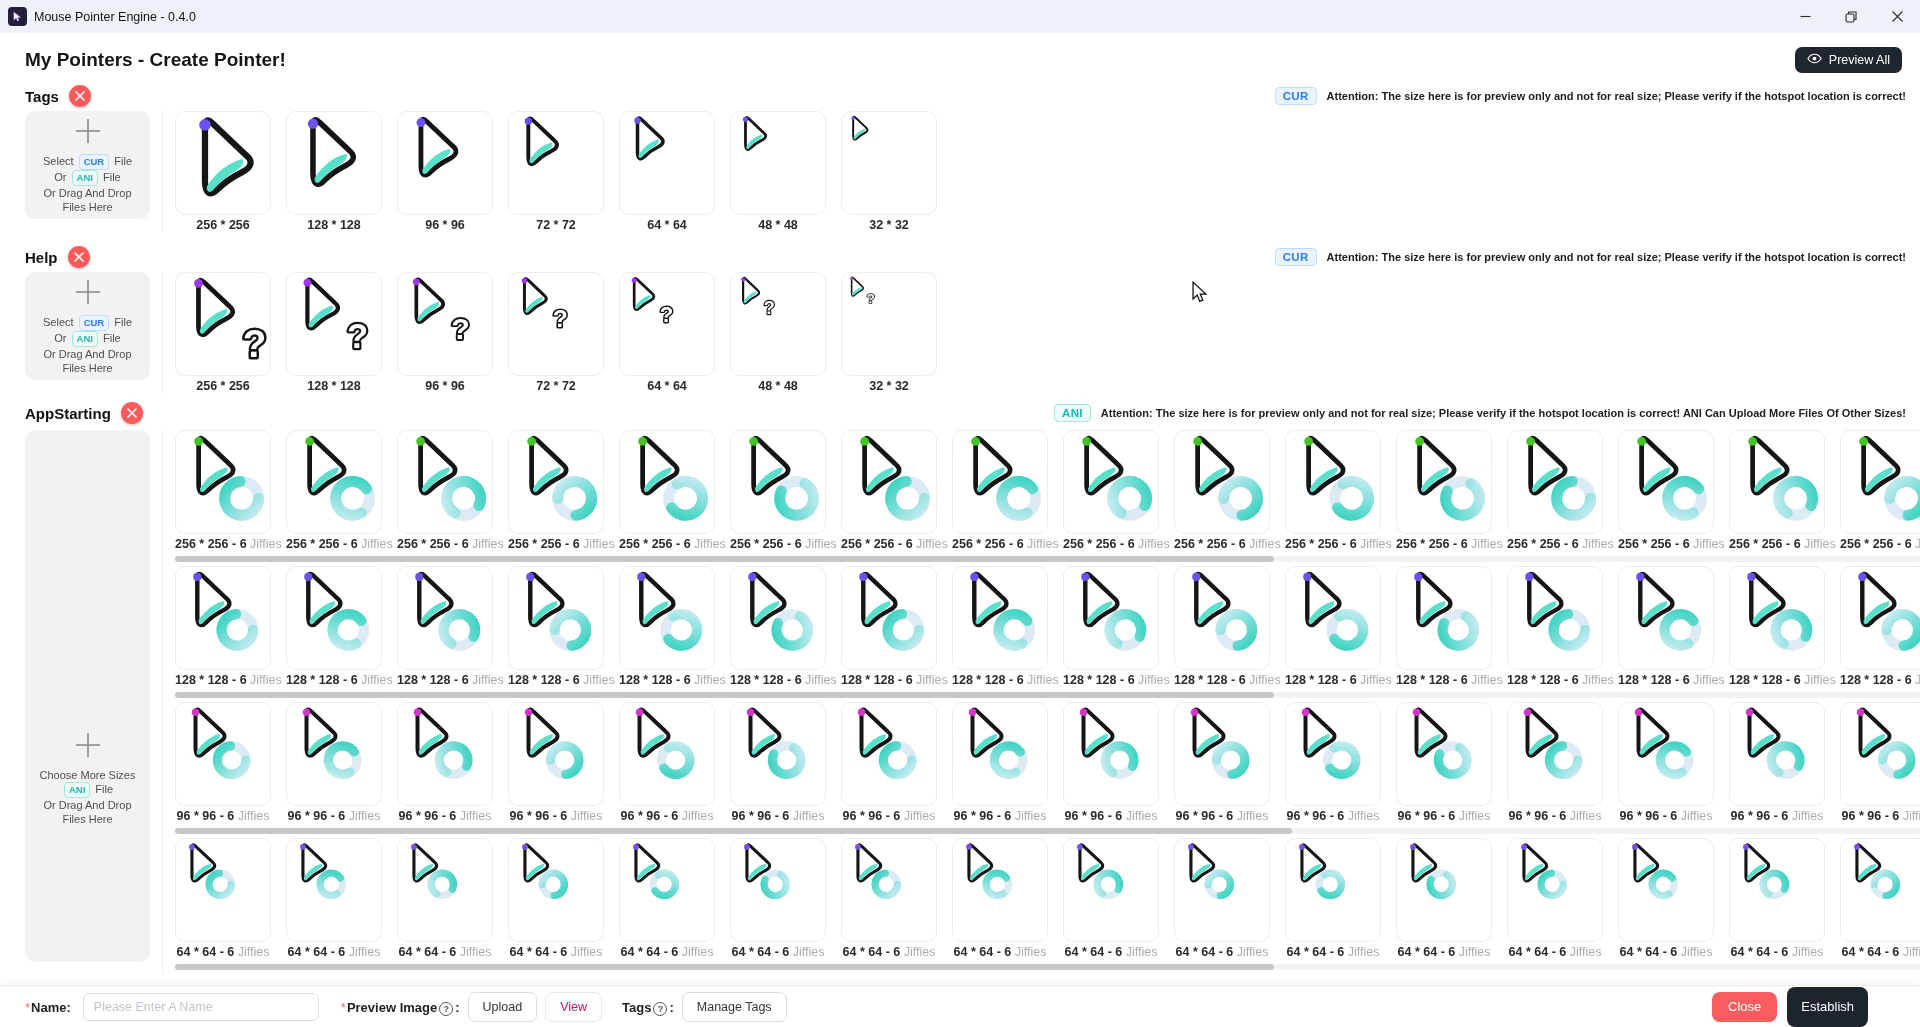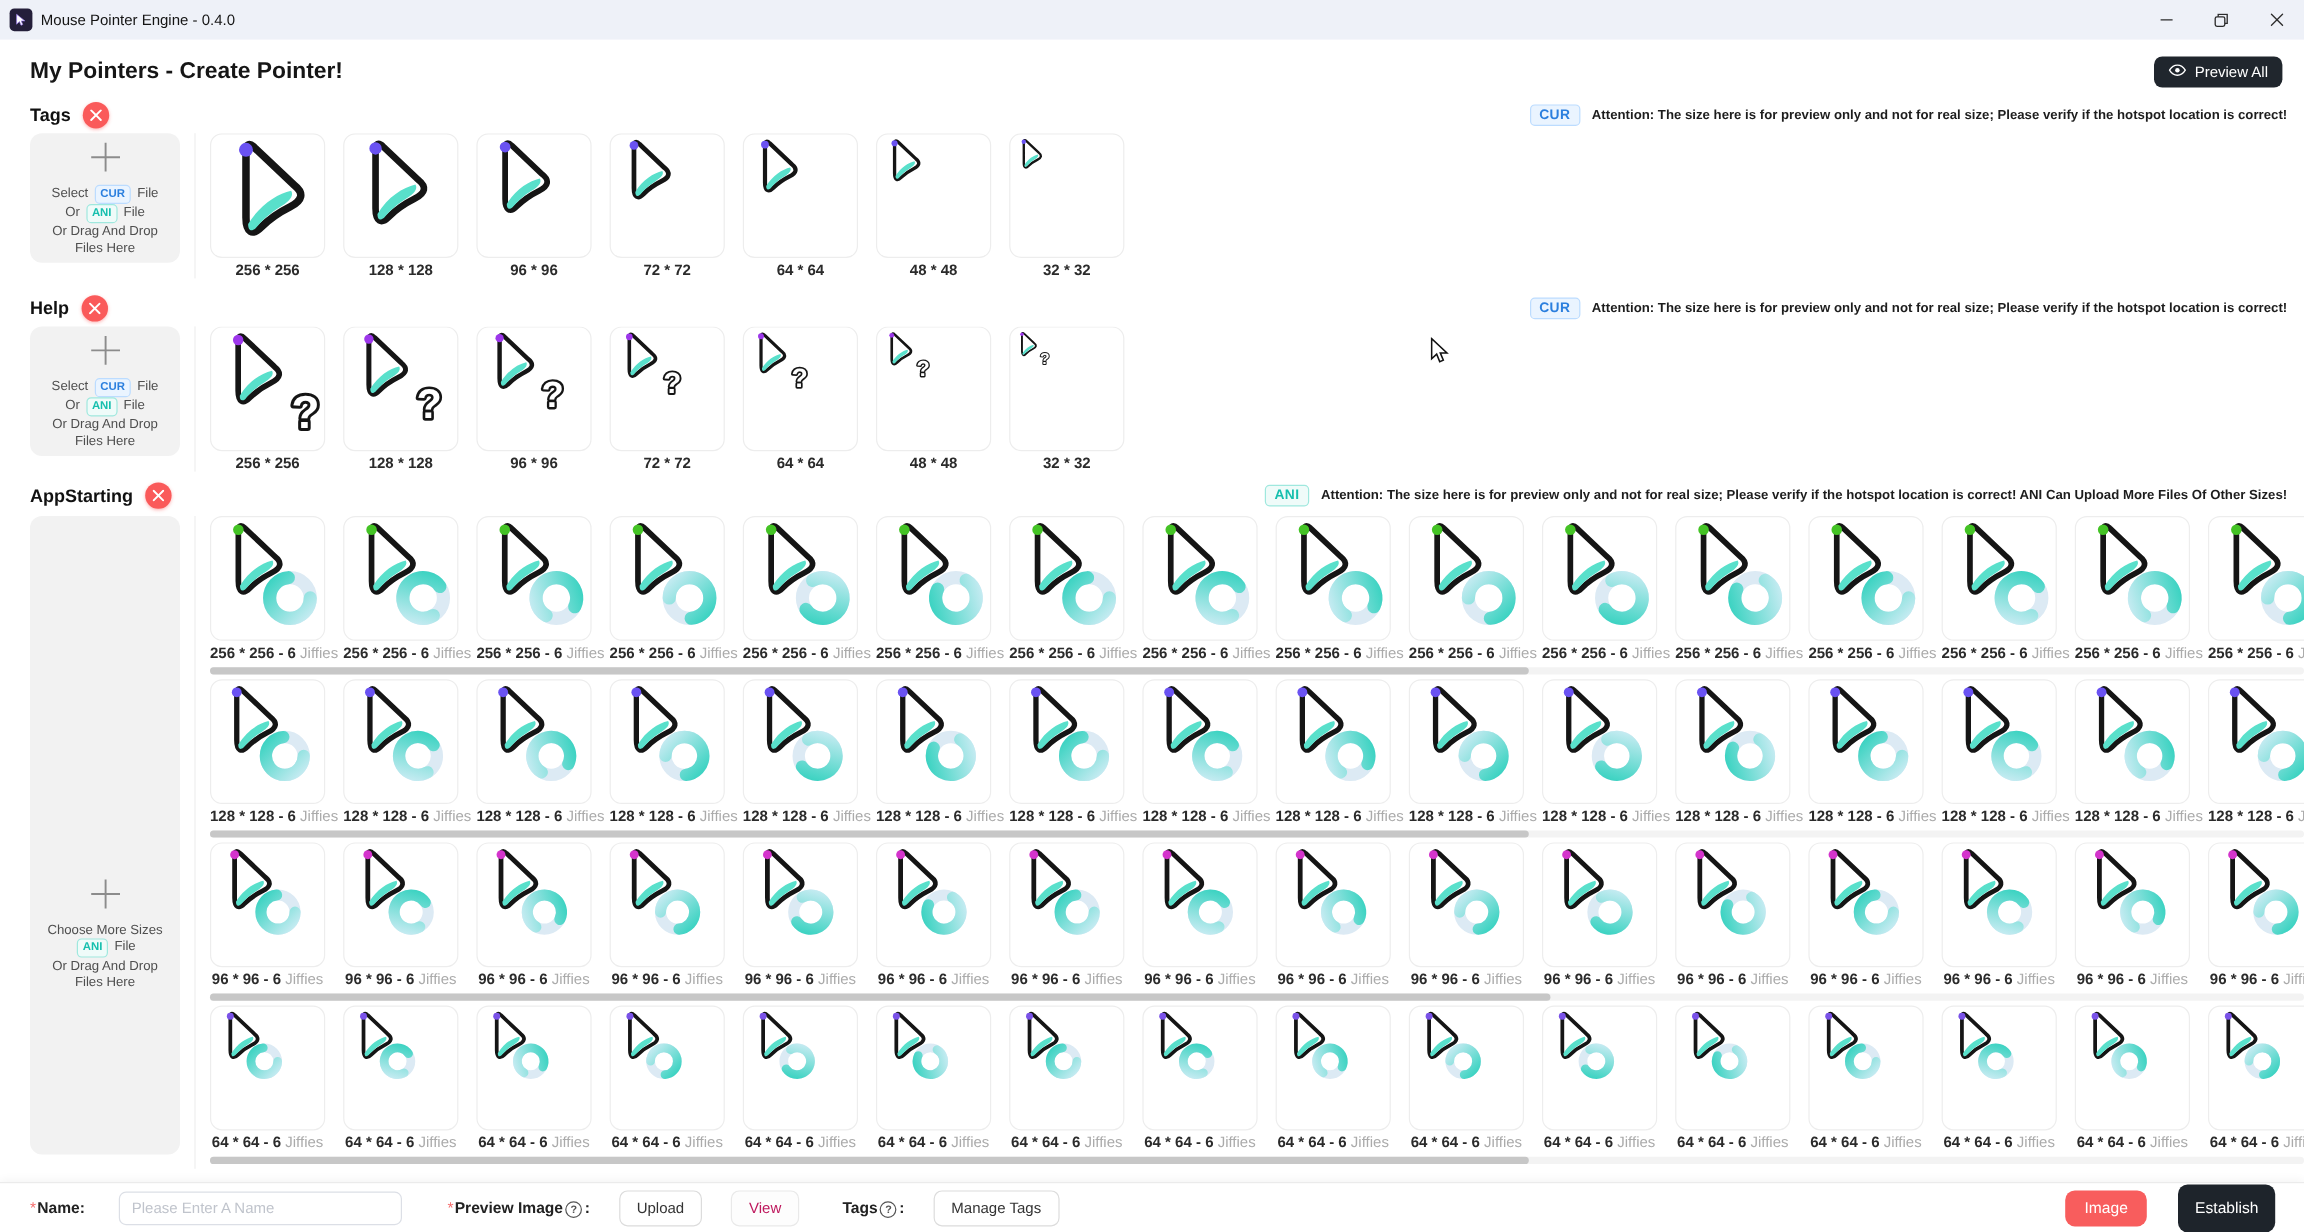--- a/index.html
+++ b/index.html
@@ -53,21 +53,21 @@
 
   .hsb { height:6px; background:#f3f3f3; border-radius:3px; margin:5px 0 4px; }
   .hsb-thumb { height:6px; background:#c7c7c7; border-radius:3px; }
 
   .mt8 { margin-top:8px; } .mt12 { margin-top:12px; } .mt7 { margin-top:7px; }
   .mt2 { margin-top:2px; } .mt4 { margin-top:4px; }
 
   
   .footer { position:absolute; left:0; right:0; bottom:0; height:42px; background:#fff;
             border-top:1px solid #ebebeb; box-shadow:0 -2px 8px rgba(0,0,0,.05);
-            display:flex; align-items:center; padding:0 24px 0 25px; gap:24px; z-index:20; }
+            display:flex; align-items:center; padding:0 52px 0 25px; gap:8px; z-index:20; }
   .req { color:#f56c6c; font-size:13px; margin-right:1px; }
   .f-label { font-size:13px; font-weight:600; color:#222; }
   .name-input { width:236px; height:28px; border:1px solid #dcdfe6; border-radius:6px; padding:0 10px;
                 font-size:12.5px; font-family:inherit; color:#0c4a6e; margin:0 14px 0 4px; }
   .name-input::placeholder { color:#c0c4cc; }
   .qmark { display:inline-flex; width:14px; height:14px; border:1.3px solid #555; border-radius:50%;
            align-items:center; justify-content:center; font-size:9px; font-weight:700; color:#555; margin:0 2px; }
   .btn { height:30px; border-radius:7px; border:1px solid #dcdcdc; background:#fff; font-family:inherit;
          font-size:12.5px; color:#333; padding:0 14px; cursor:pointer; }
   .btn.disabled { color:#be185d; border-color:#e9e9e9; background:#fdfdfd; cursor:default; }
@@ -1313,20 +1313,20 @@
 
   <div class="footer">
     <span><span class="req">*</span><span class="f-label">Name:</span></span>
     <input class="name-input" type="text" placeholder="Please Enter A Name" style="">
     <span><span class="req">*</span><span class="f-label">Preview Image</span><span class="qmark">?</span><span class="f-label">:</span></span>
     <button class="btn">Upload</button>
     <button class="btn disabled">View</button>
     <span style="margin-left:12px"><span class="f-label">Tags</span><span class="qmark">?</span><span class="f-label">:</span></span>
     <button class="btn">Manage Tags</button>
     <span class="spacer"></span>
-    <button class="btn-close">Image</button>
+    <button class="btn-close">Close</button>
     <button class="btn-establish">Establish</button>
   </div>
 
   <svg class="mouse-cursor" width="20" height="22" viewBox="0 0 14 19">
     <path d="M1 1 L1 15.5 L4.6 12.2 L6.8 17.6 L9.4 16.5 L7.2 11.3 L12 11.3 Z" fill="#fff" stroke="#111" stroke-width="1.1"></path>
   </svg>
 </div>
 
 </body></html>

